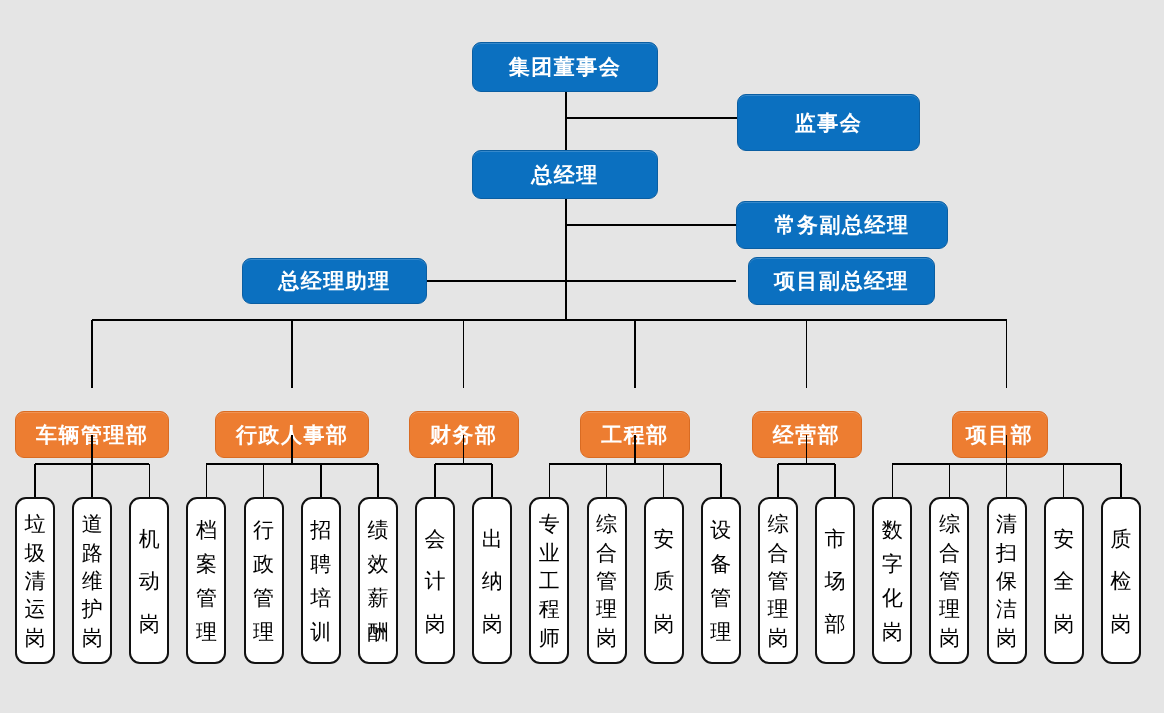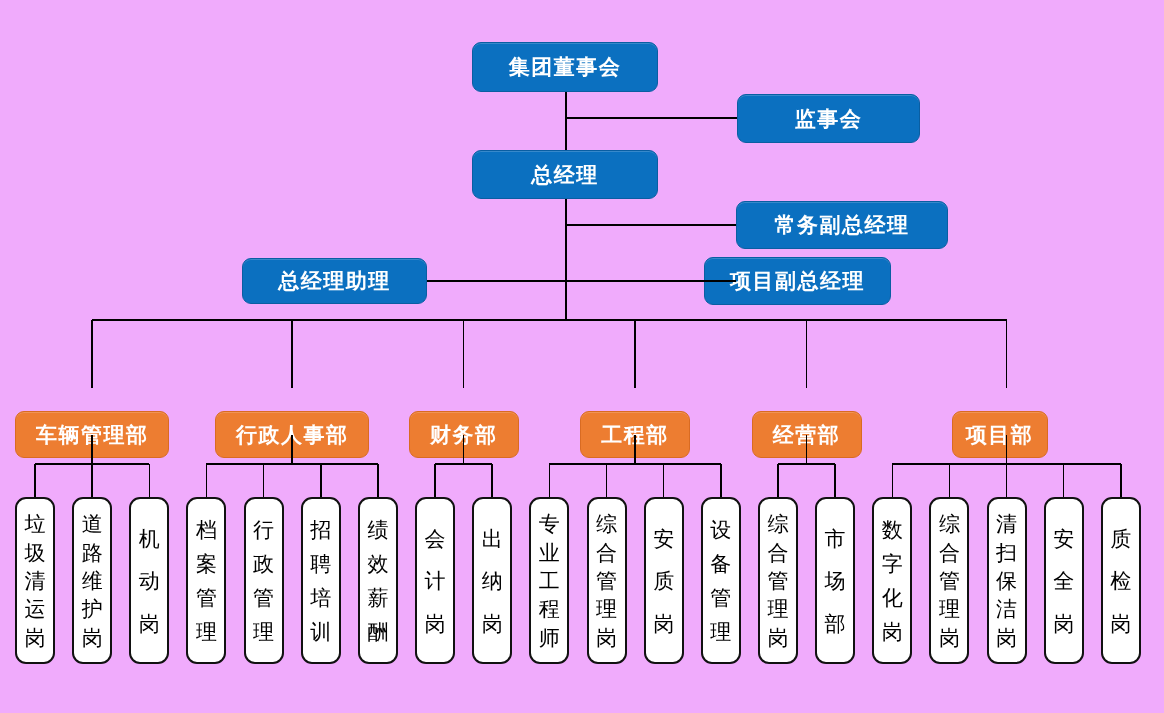--- a/index.html
+++ b/index.html
@@ -1,30 +1,30 @@
 <!DOCTYPE html>
 <html style="--blue: #0B70C0; --blue-border: #0A5EA2; --orange: #ED7D31; --orange-border: #D96B22;"><head>
 <meta charset="utf-8">
 <style>
   html,body{margin:0;padding:0;background:#ffffff;}
   body{font-family:"Liberation Sans","DejaVu Sans",sans-serif;}
-  #chart{position:relative;width:1164px;height:713px;background:#f0abfc;overflow:hidden;}
+  #chart{position:relative;width:1164px;height:713px;background:#e5e5e5;overflow:hidden;}
   .node{position:absolute;display:flex;align-items:center;justify-content:center;
         color:#fff;font-weight:700;font-size:21px;letter-spacing:1.5px;
         border-radius:9px;box-sizing:border-box;white-space:nowrap;}
   .blue{background:var(--blue,#0B70C0);border:1.5px solid var(--blue-border,#0A5EA2);
         box-shadow:inset 0 1px 0 rgba(255,255,255,.18);}
   .orange{background:var(--orange,#ED7D31);border:1.5px solid var(--orange-border,#D96B22);
         box-shadow:inset 0 1px 0 rgba(255,255,255,.18);margin-top:23px;}
   #n-board{left:472px;top:42px;width:186px;height:50px;}
-  #n-super{left:737px;top:94px;width:183px;height:49px;}
+  #n-super{left:737px;top:94px;width:183px;height:57px;}
   #n-gm{left:472px;top:150px;width:186px;height:49px;}
   #n-evp{left:736px;top:201px;width:212px;height:48px;}
   #n-asst{left:242px;top:258px;width:185px;height:46px;}
-  #n-pvp{left:704px;top:257px;width:187px;height:48px;}
+  #n-pvp{left:748px;top:257px;width:187px;height:48px;}
   .leaf{position:absolute;background:#fff;border:2.2px solid #111;border-radius:11px;
         display:flex;flex-direction:column;align-items:center;justify-content:space-evenly;
         color:#000;font-size:21px;font-weight:500;box-sizing:border-box;padding:7px 0;}
   .leaf span{line-height:1;display:block;}
   .hline,.vline{position:absolute;background:#000;}
 </style>
 </head>
 <body>
 
 <div id="chart">

